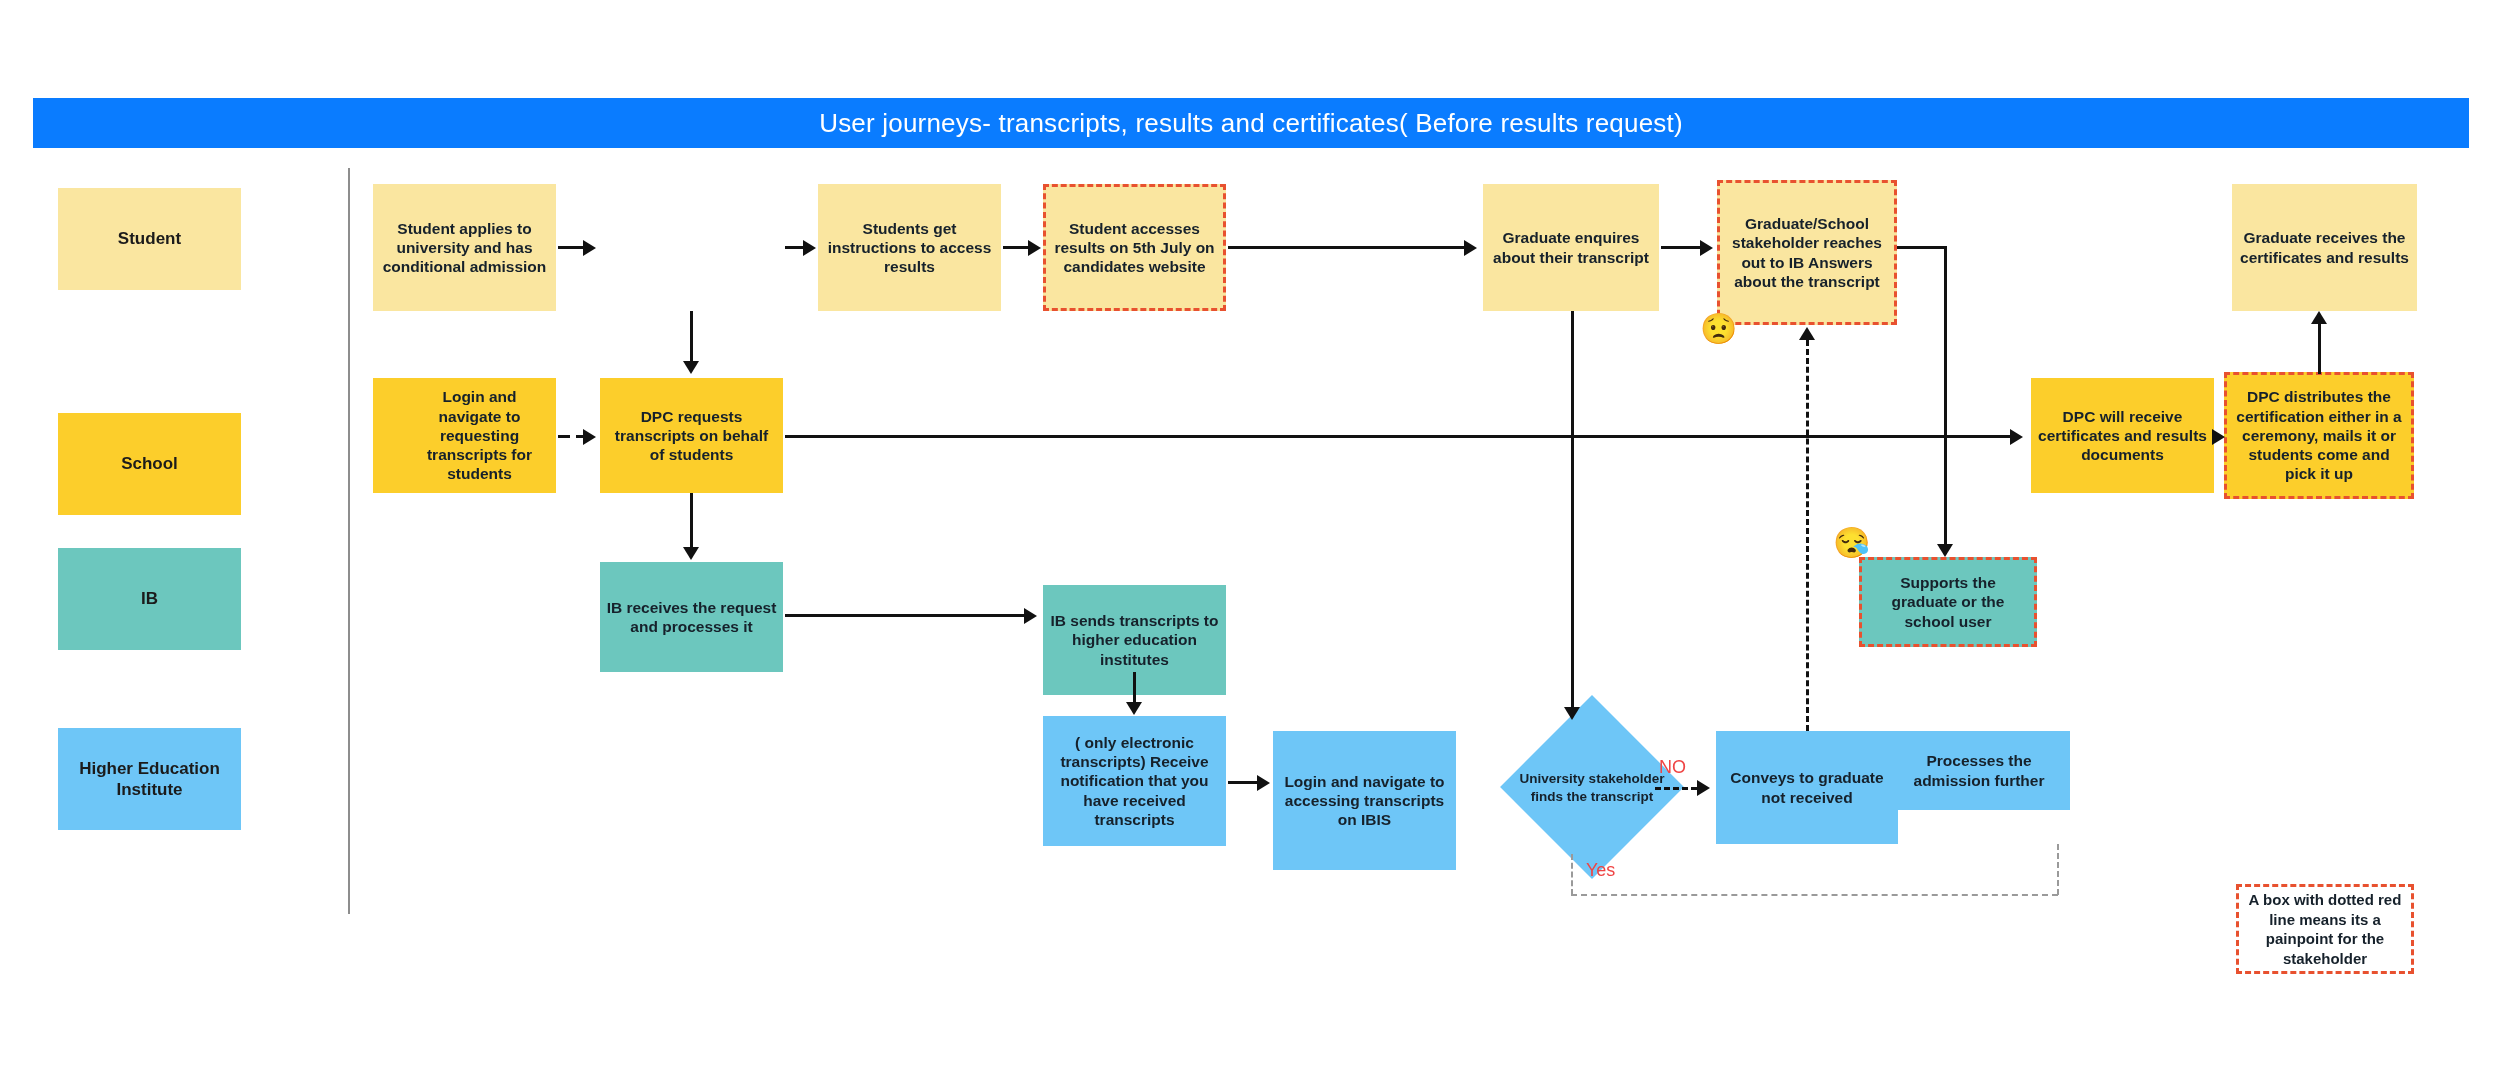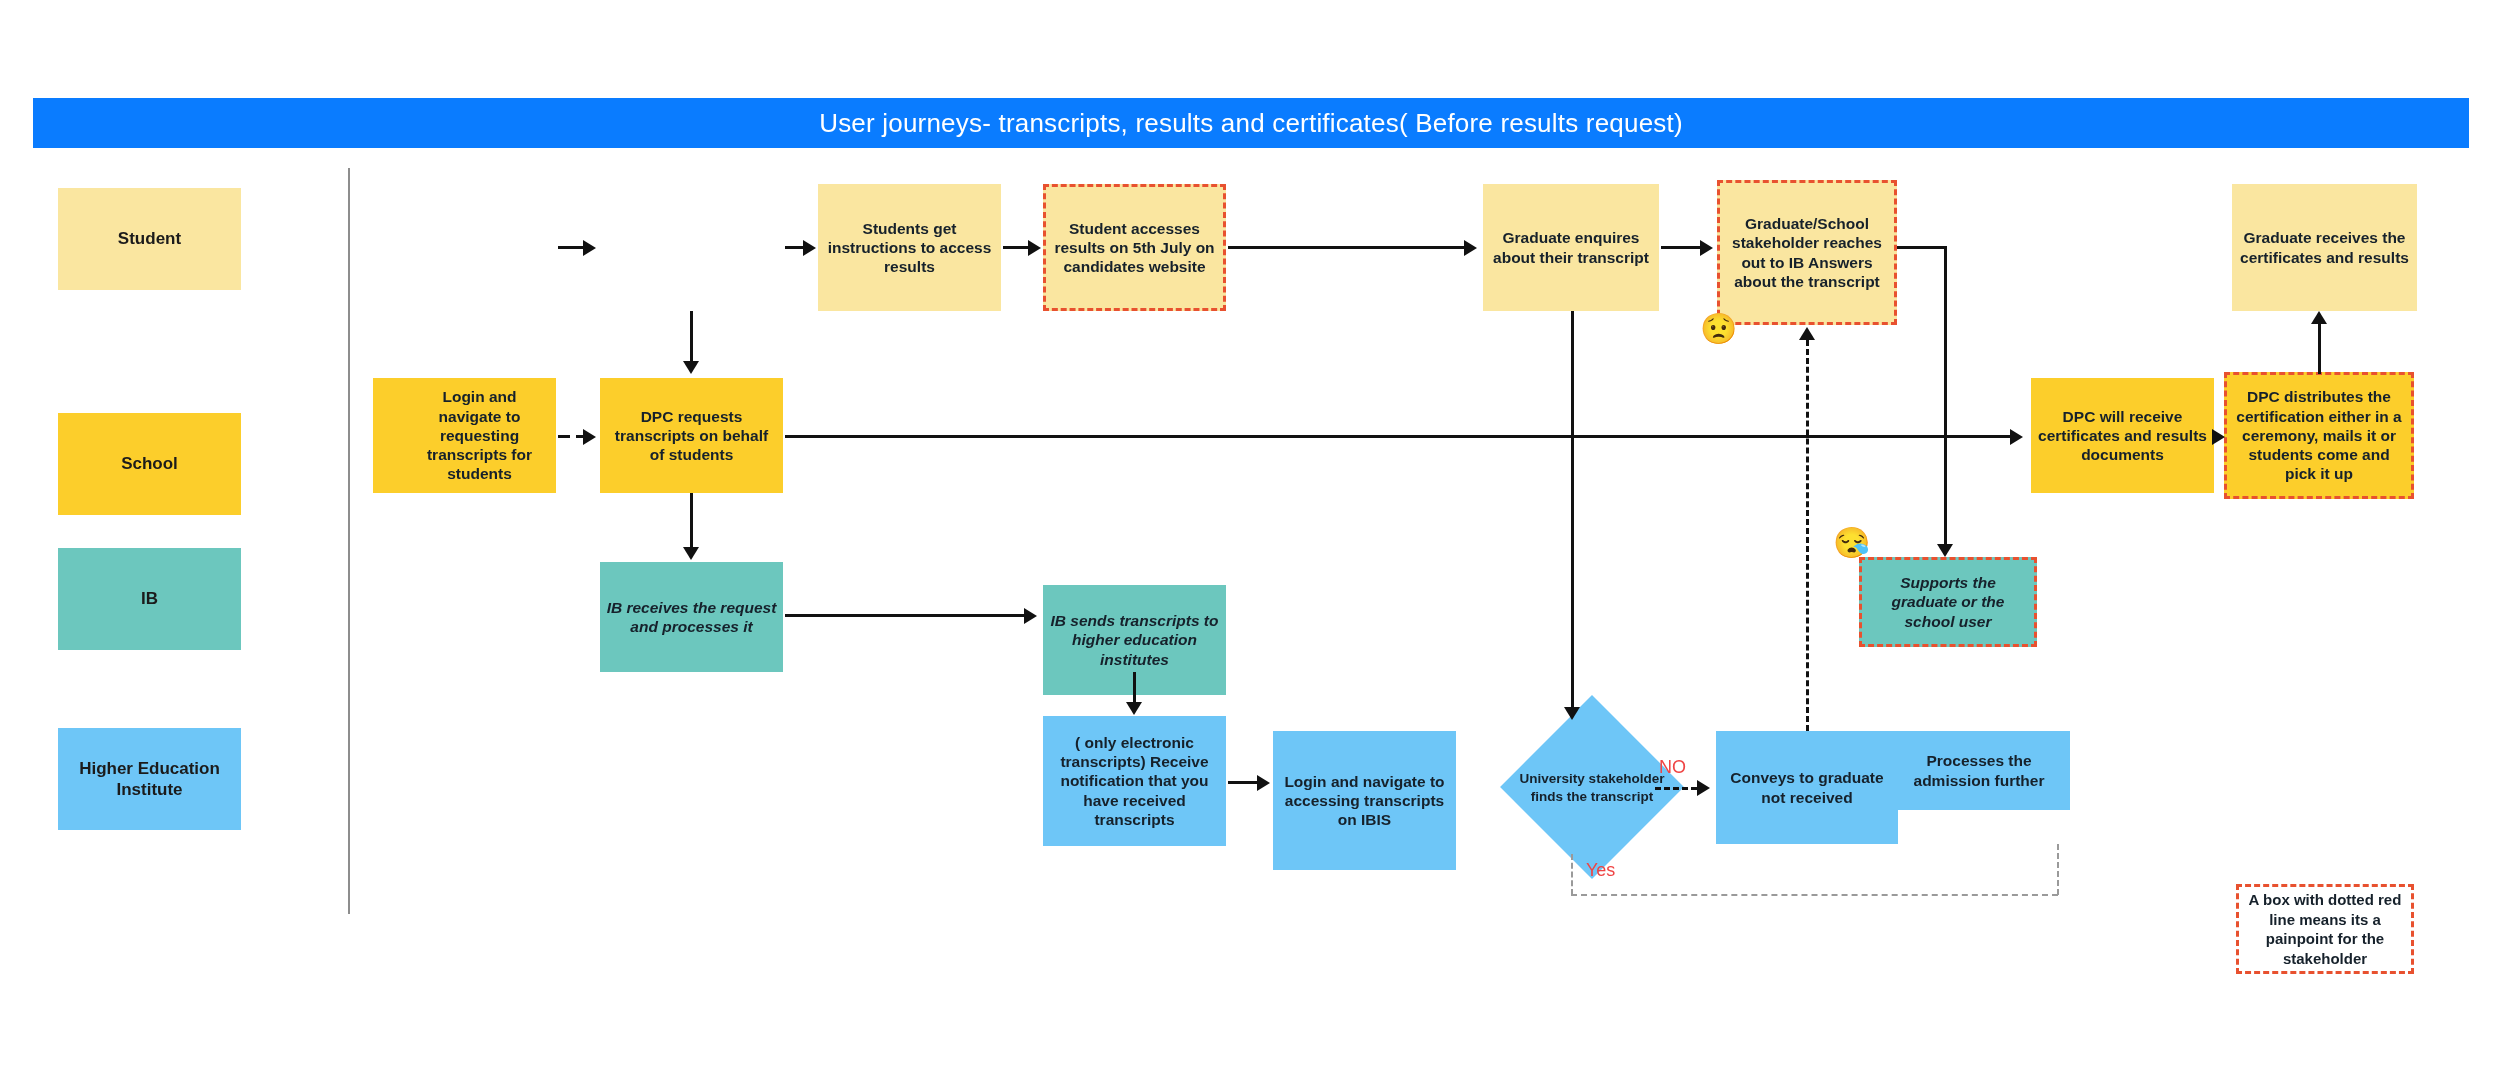--- a/index.html
+++ b/index.html
@@ -31,21 +31,21 @@
 
   
   .node{
     position:absolute;box-sizing:border-box;
     display:flex;align-items:center;justify-content:center;text-align:center;
     font-weight:bold;color:#16212b;line-height:1.24;
     padding:3px 6px;font-size:15.5px;
   }
   .c-student{background:#fae6a0;}
   .c-school {background:#fcce2b;}
-  .c-ib     {background:#6cc7be;font-style:italic;}
+  .c-ib     {background:#6cc7be;}
   .c-hei    {background:#6ec6f7;}
   .pain{border:3px dashed #e8512f;}
 
   
   .diamond{
     position:absolute;box-sizing:border-box;
     background:#6ec6f7;transform:rotate(45deg);
   }
   .diamond-label{
     position:absolute;display:flex;align-items:center;justify-content:center;
@@ -98,20 +98,23 @@
   <div class="lane lane-school">
     <span>School</span>
   </div>
   <div class="lane lane-ib">
     <span>IB</span>
   </div>
   <div class="lane lane-hei">
     <span>Higher Education Institute</span>
   </div>
 
+  <div class="node c-student" style="left:373px;top:184px;width:183px;height:127px;">
+    <span>Student applies to university and has conditional admission</span>
+  </div>
 
 
   <div class="node c-student" style="left:818px;top:184px;width:183px;height:127px;">
     <span>Students get instructions to access results</span>
   </div>
 
   <div class="node c-student pain" style="left:1043px;top:184px;width:183px;height:127px;">
     <span>Student accesses results on 5th July on candidates website</span>
   </div>
 

